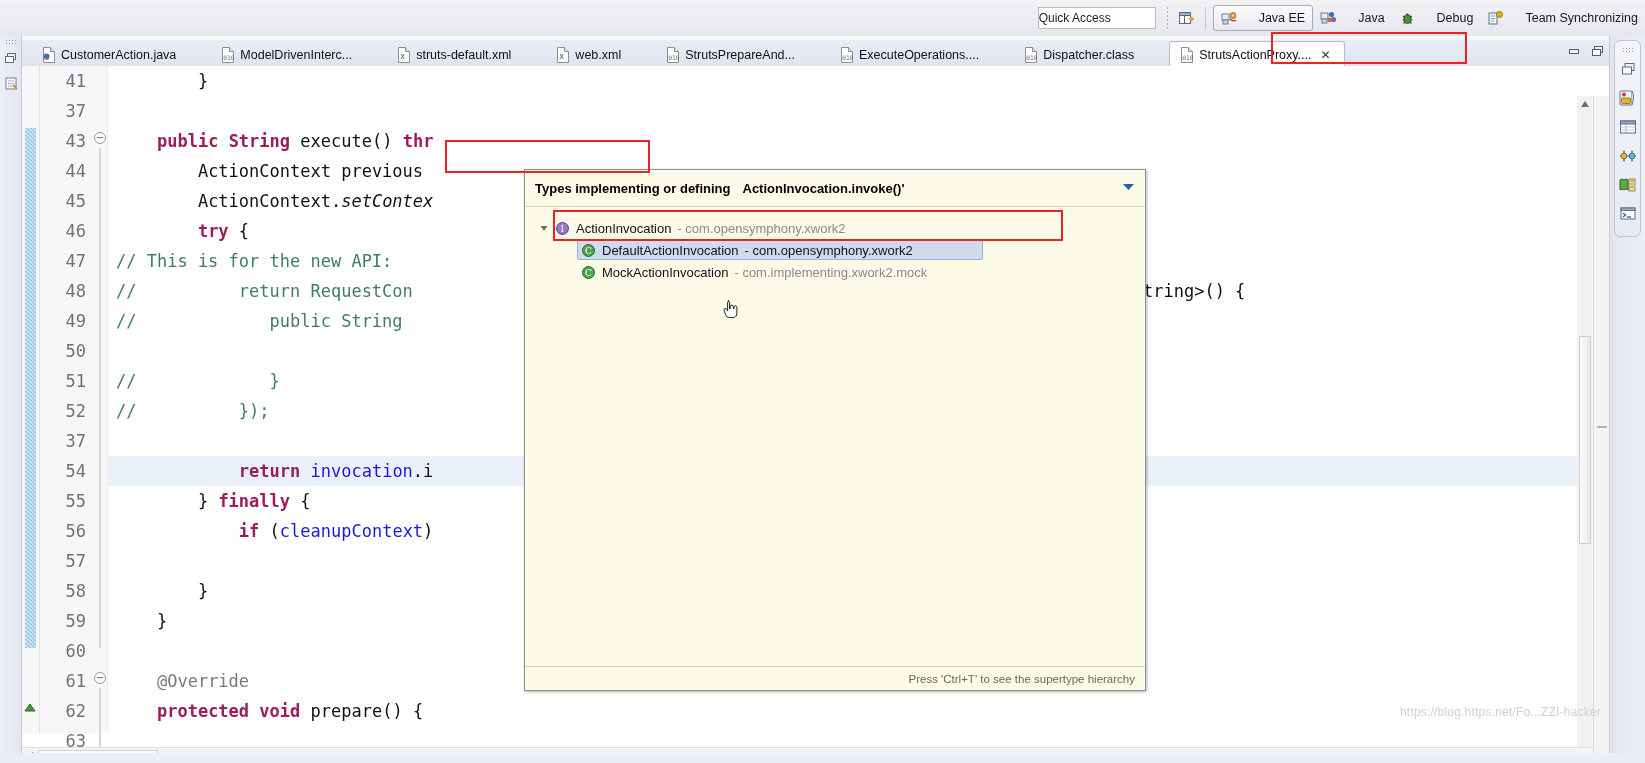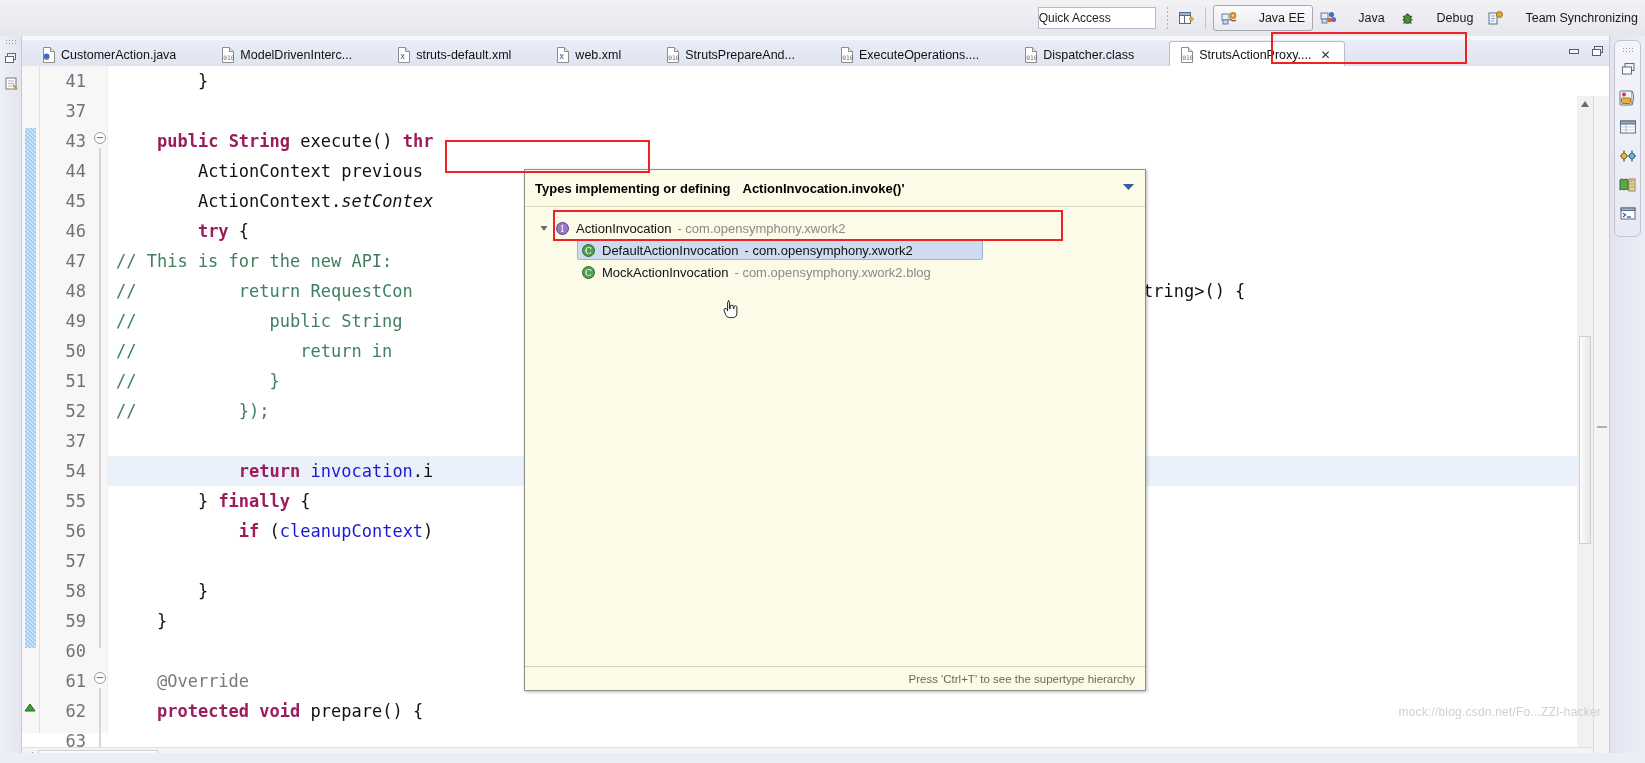--- a/index.html
+++ b/index.html
@@ -493,21 +493,20 @@
       <div class="ln cm" style="position:absolute; left:1035px; top:210px; padding-left:0;">tring&gt;() {</div>
     <div class="ln" style="position: absolute; left: 0px; right: 0px; top: 0px; background: transparent;">        <span class="plain">}</span></div>
         <div class="ln" style="position: absolute; left: 0px; right: 0px; top: 30px; background: transparent;"></div>
         <div class="ln" style="position: absolute; left: 0px; right: 0px; top: 60px; background: transparent;">    <span class="k">public</span> <span class="k">String</span> <span class="plain">execute() </span><span class="k">thr</span></div>
         <div class="ln" style="position: absolute; left: 0px; right: 0px; top: 120px; background: transparent;">        <span class="plain">ActionContext.</span><span class="it">setContex</span></div>
         <div class="ln" style="position: absolute; left: 0px; right: 0px; top: 90px; background: transparent;">        <span class="plain">ActionContext previous</span></div>
         <div class="ln" style="position: absolute; left: 0px; right: 0px; top: 150px; background: transparent;">        <span class="k">try</span> <span class="plain">{</span></div>
         <div class="ln" style="position: absolute; left: 0px; right: 0px; top: 180px; background: transparent;"><span class="cm">// This is for the new API:</span></div>
         <div class="ln" style="position: absolute; left: 0px; right: 0px; top: 210px; background: transparent;"><span class="cm">//          return RequestCon</span></div>
         <div class="ln" style="position: absolute; left: 0px; right: 0px; top: 240px; background: transparent;"><span class="cm">//             public String</span></div>
-        <div class="ln" style="position: absolute; left: 0px; right: 0px; top: 270px; background: transparent;"><span class="cm">//                return in</span></div>
         <div class="ln" style="position: absolute; left: 0px; right: 0px; top: 300px; background: transparent;"><span class="cm">//             }</span></div>
         <div class="ln" style="position: absolute; left: 0px; right: 0px; top: 330px; background: transparent;"><span class="cm">//          });</span></div>
         <div class="ln" style="position: absolute; left: 0px; right: 0px; top: 360px; background: transparent;"></div>
         <div class="hlband" style="top: 390px;"></div>
         <div class="ln hl" style="position: absolute; left: 0px; right: 0px; top: 390px; background: transparent;">            <span class="k">return</span> <span class="fl">invocation</span><span class="plain">.i</span></div>
         <div class="ln" style="position: absolute; left: 0px; right: 0px; top: 420px; background: transparent;">        <span class="plain">} </span><span class="k">finally</span> <span class="plain">{</span></div>
         <div class="ln" style="position: absolute; left: 0px; right: 0px; top: 450px; background: transparent;">            <span class="k">if</span> <span class="plain">(</span><span class="fl">cleanupContext</span><span class="plain">)</span></div>
         <div class="ln" style="position: absolute; left: 0px; right: 0px; top: 510px; background: transparent;">        <span class="plain">}</span></div>
         <div class="ln" style="position: absolute; left: 0px; right: 0px; top: 540px; background: transparent;">    <span class="plain">}</span></div>
         <div class="ln" style="position: absolute; left: 0px; right: 0px; top: 570px; background: transparent;"></div>
@@ -586,21 +585,21 @@
       </div>
 
       <div class="tree-row child">
         <span class="ico">
           <svg width="15" height="15" viewBox="0 0 15 15">
             <circle cx="7.5" cy="7.5" r="6" fill="#4fa14f" stroke="#2d6b2d"></circle>
             <text x="4" y="11" font-family="DejaVu Serif, serif" font-size="9" fill="#ffffff">C</text>
           </svg>
         </span>
         <span class="txt">MockActionInvocation</span>
-        <span class="txt pkg">- com.opensymphony.xwork2.blog</span>
+        <span class="txt pkg">- com.implementing.xwork2.mock</span>
       </div>
 
       <div id="cursor-pointer">
         <svg width="16" height="22" viewBox="0 0 16 22">
           <path d="M5 1 q1.6 0 1.6 1.8 v6 h0.6 v-2 q0-1.6 1.6-1.6 q1.6 0 1.6 1.6 v2 h0.5 v-1.4 q0-1.6 1.5-1.6 q1.5 0 1.5 1.6 v5.6 q0 4.6 -4.6 4.6 h-2.6 q-3 0 -4 -2.8 l-1.6 -4.3 q-0.5 -1.5 0.9 -2 q1.3 -0.45 1.9 1 l0.7 1.6 v-8.3 q0 -1.8 1.4 -1.8 z" fill="#ffffff" stroke="#222222" stroke-width="1"></path>
         </svg>
       </div>
     </div>
 
     <div id="popup-footer">
@@ -665,14 +664,14 @@
         <rect x="3" y="4" width="14" height="11" fill="#ffffff" stroke="#5f6b80"></rect>
         <rect x="3" y="4" width="14" height="2.5" fill="#9fb3cc" stroke="#5f6b80"></rect>
         <path d="M5 9 l2.5 2 l-2.5 2" stroke="#2f6aa8" fill="none" stroke-width="1.4"></path>
         <path d="M9 13 h4" stroke="#2f6aa8" stroke-width="1.4"></path>
         <path d="M12 3 l5 5 l-5 0 z" fill="#e0a92c" opacity=".0"></path>
       </svg>
     </div>
   </div>
 </div>
 
-<div id="watermark">mock://blog.csdn.net/Fo...ZZI-hacker</div>
+<div id="watermark">https://blog.https.net/Fo...ZZI-hacker</div>
 <div id="bottom-strip"></div>
 
 </body></html>

